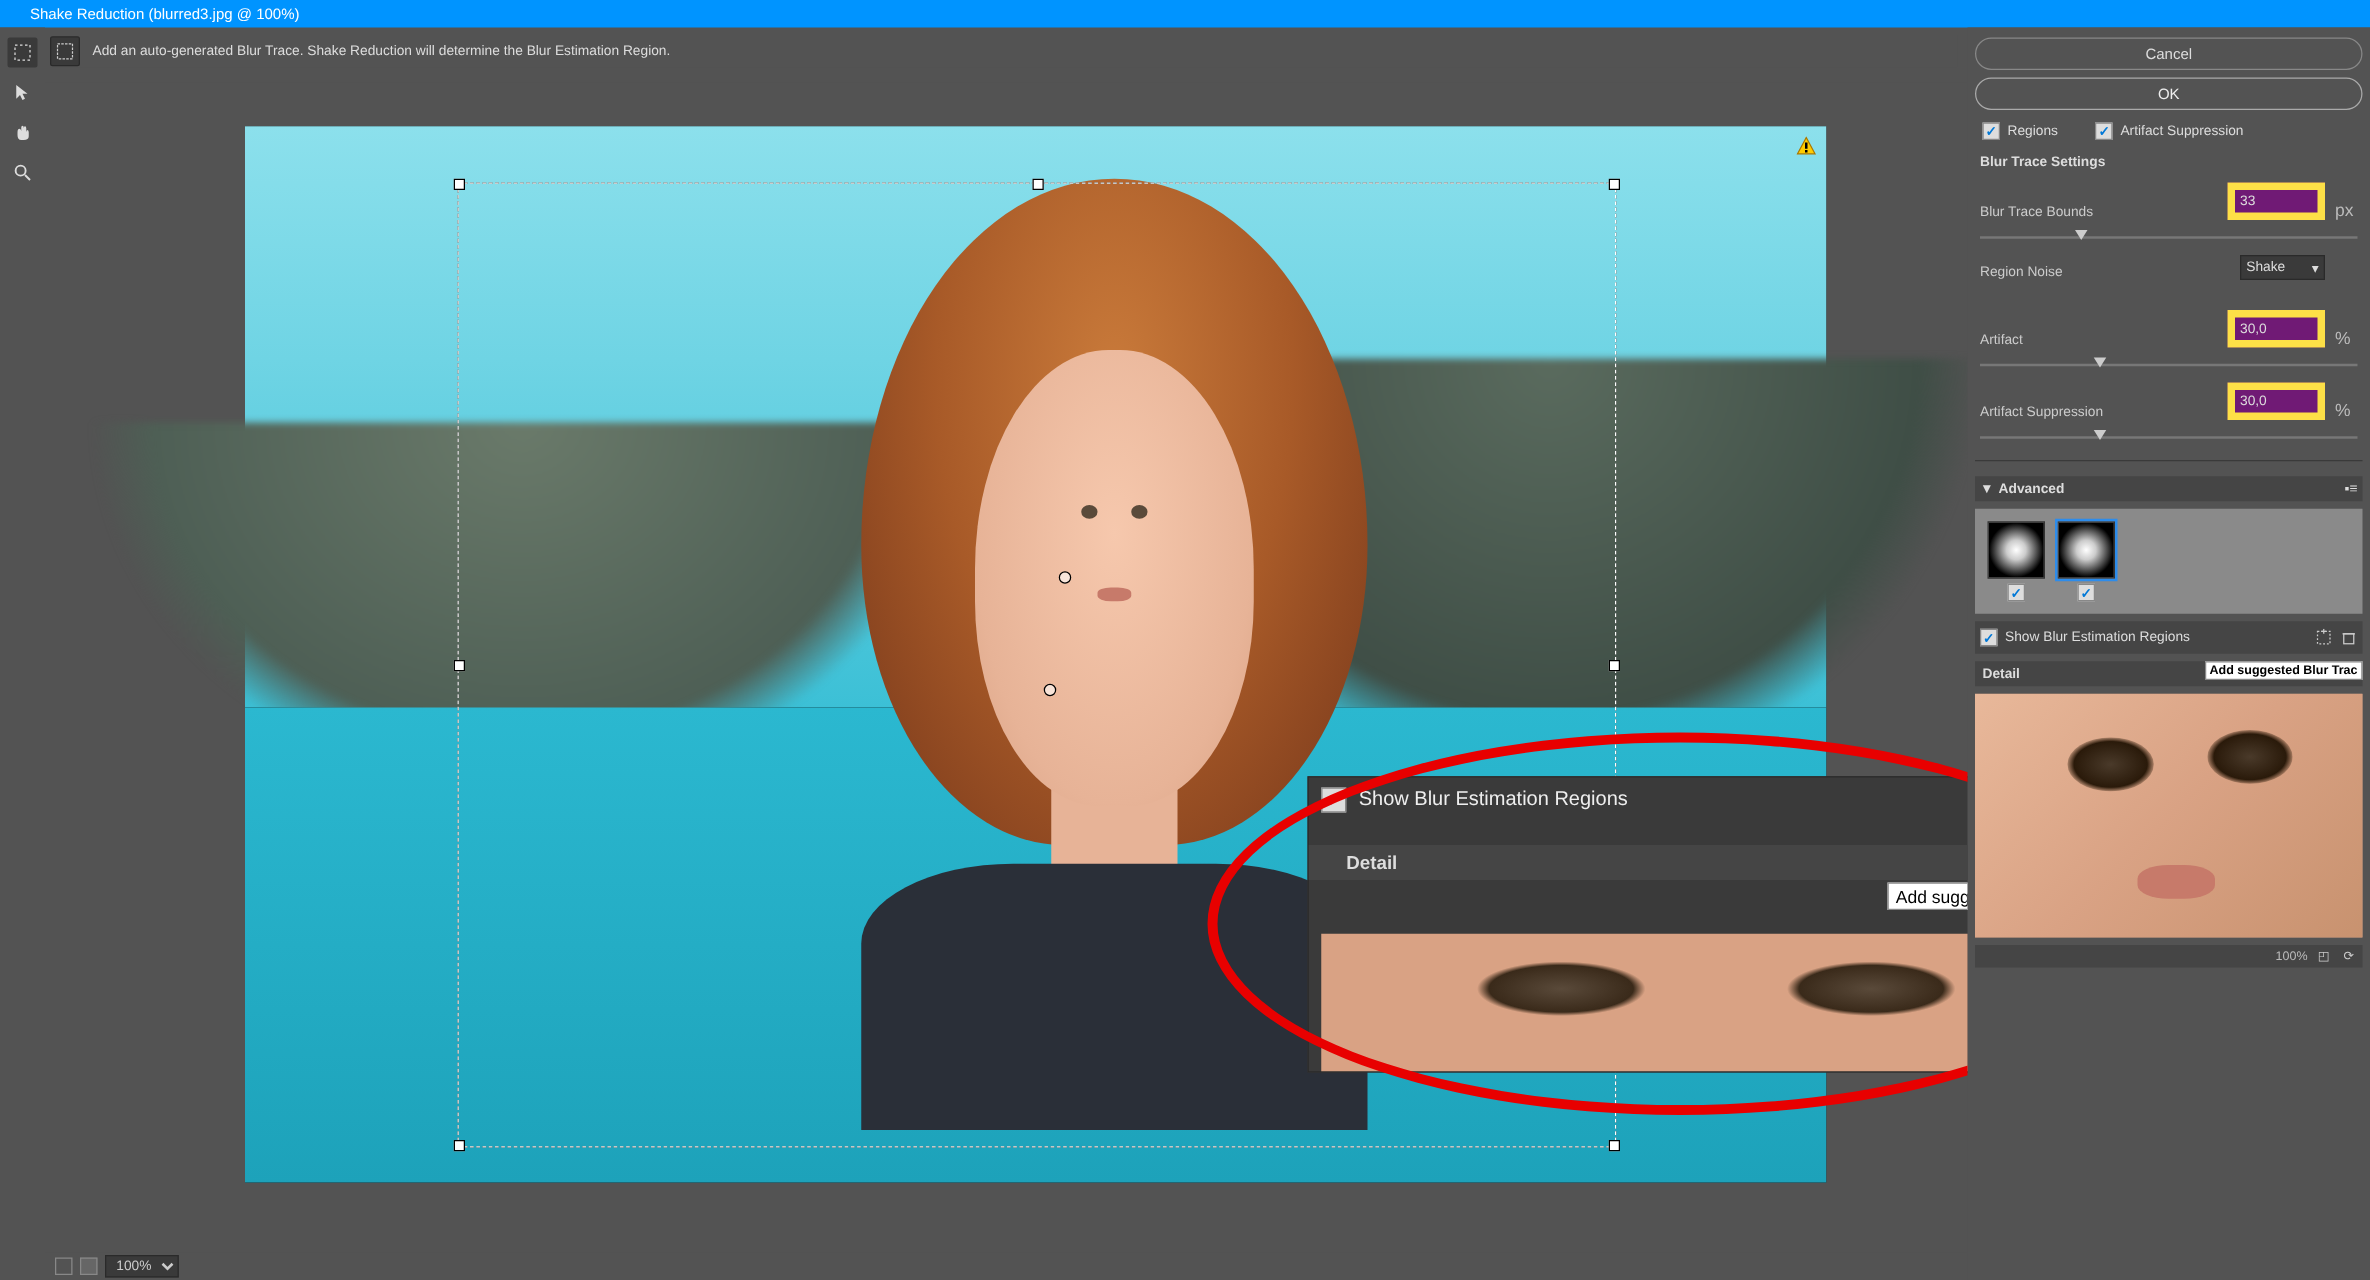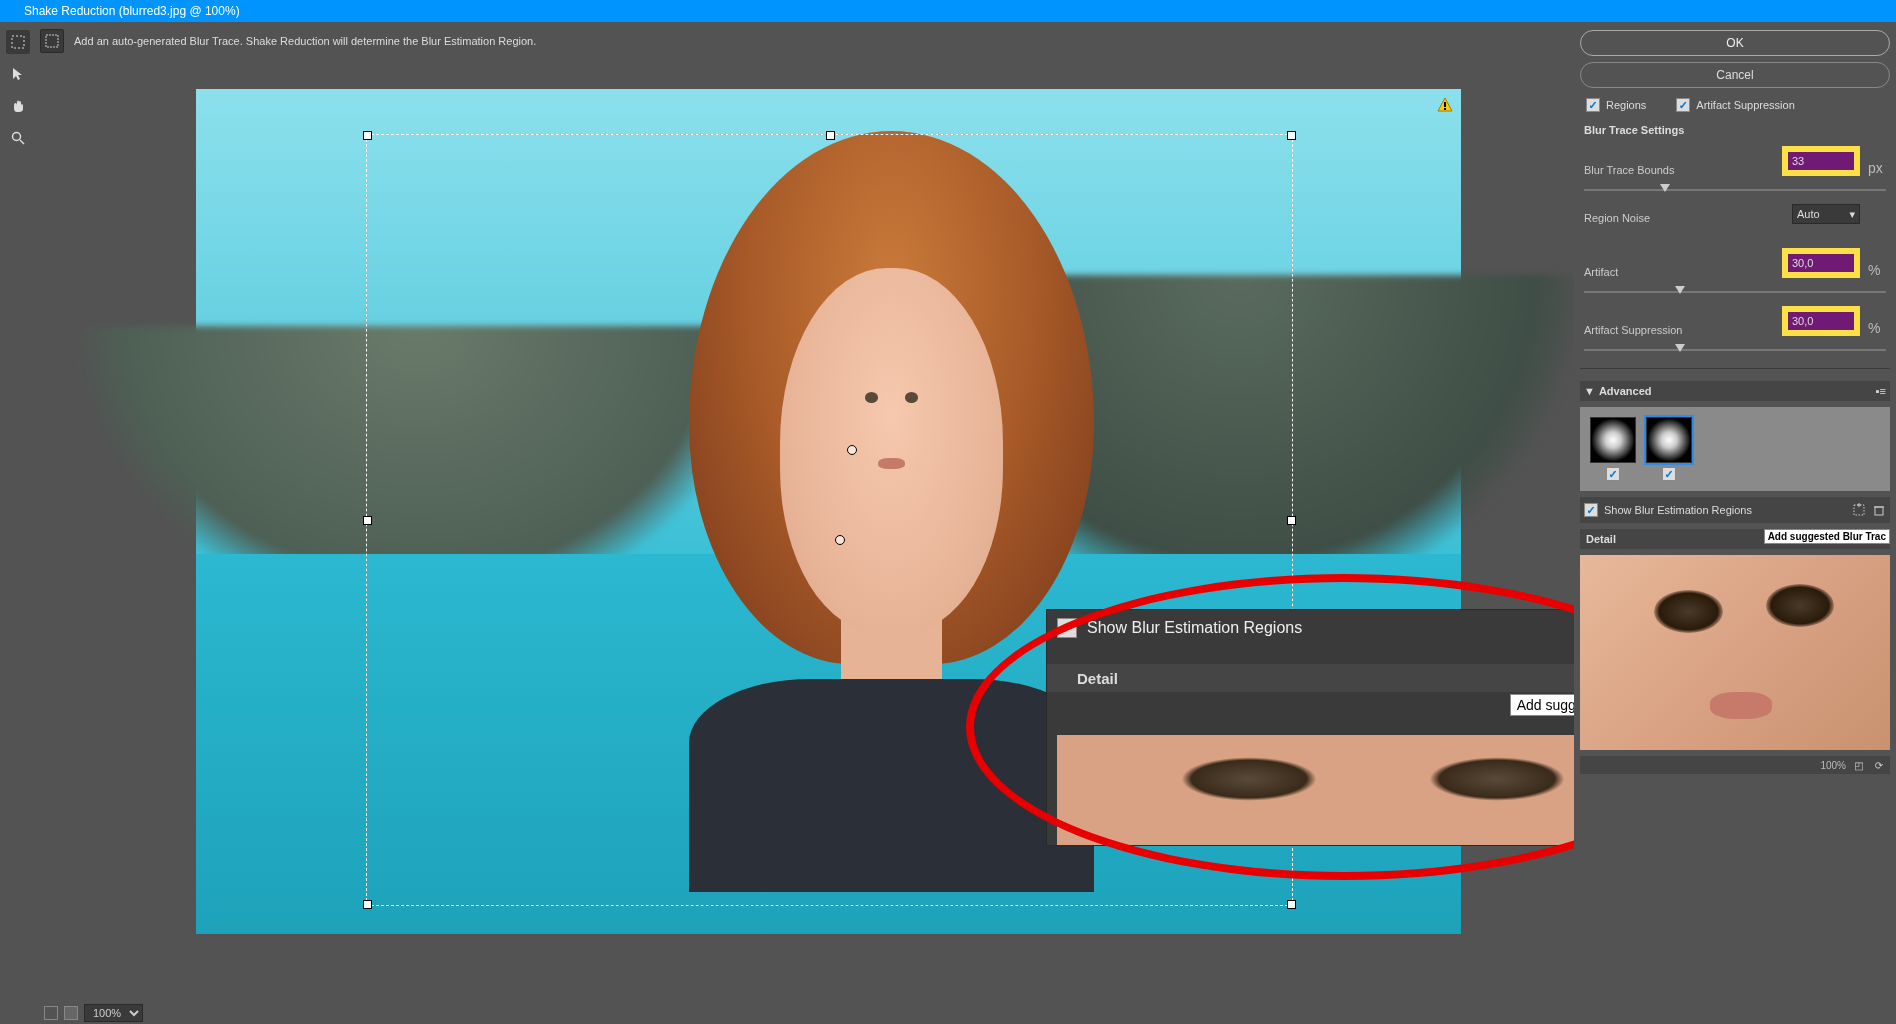--- a/index.html
+++ b/index.html
@@ -2,21 +2,21 @@
 <html><head>
 <meta charset="utf-8">
 <style>
   html,body{margin:0;padding:0;width:1896px;height:1024px;background:#535353;font-family:Tahoma,Arial,sans-serif;font-size:11px;color:#ddd;overflow:hidden}
   .titlebar{height:22px;background:#0094ff;color:#fff;display:flex;align-items:center;padding:0 24px;font-size:12px}
   .main{display:flex;height:1002px}
   .toolcol{width:36px;background:#535353;display:flex;flex-direction:column;align-items:center;padding-top:8px;gap:8px}
   .toolbtn{width:24px;height:24px;display:flex;align-items:center;justify-content:center;border-radius:2px;cursor:pointer;color:#ddd}
   .toolbtn.sel{background:#3a3a3a}
   .center{flex:1;display:flex;flex-direction:column}
-  .hintbar{height:26px;background:#535353;display:flex;align-items:center;margin:6px 8px 0 4px}
+  .hintbar{height:26px;background:#535353;display:flex;align-items:center;margin:6px 8px 12px 4px}
   .hintbtn{width:22px;height:22px;background:#3a3a3a;border:1px solid #2a2a2a;border-radius:2px;margin-right:10px;display:flex;align-items:center;justify-content:center;cursor:pointer}
   .hinttext{color:#ddd;font-size:11px}
   .canvaswrap{flex:1;position:relative;background:#535353;overflow:hidden}
   .canvas{position:absolute;left:160px;top:35px;width:1265px;height:845px;background:#000}
   .imgbg{position:absolute;inset:0}
   .sky{position:absolute;left:0;top:0;right:0;height:55%;background:linear-gradient(180deg,#8ce0ec 0%,#6fd4e4 40%,#3cc0d6 100%)}
   .water{position:absolute;left:0;bottom:0;right:0;height:45%;background:linear-gradient(180deg,#2bb8d0 0%,#1da2ba 100%)}
   .hillL{position:absolute;left:-10%;top:28%;width:55%;height:35%;background:radial-gradient(ellipse at 50% 0%,#6a7a6a 0%,#4e5f55 60%,transparent 70%);filter:blur(3px)}
   .hillR{position:absolute;right:-10%;top:22%;width:55%;height:40%;background:radial-gradient(ellipse at 50% 0%,#5a6b5e 0%,#3f4e46 60%,transparent 70%);filter:blur(3px)}
   .person{position:absolute;left:35%;top:5%;width:40%;height:90%}
@@ -175,25 +175,25 @@
     <div class="statusbar">
       <div class="sq"></div>
       <div class="sq" style="background:#666"></div>
       <select class="zoomsel">
         <option>100%</option>
       </select>
     </div>
   </div>
 
   <div class="rightpanel">
+    <div class="pillbtn">
+        <span>Cancel</span>
+      </div>
     <div class="pillbtn primary">
         <span>OK</span>
-      </div>
-    <div class="pillbtn">
-        <span>Cancel</span>
       </div>
 
     <div class="rowchk">
       <label class="chk">
         <span class="chkbox">✓</span>
         <span>Regions</span>
       </label>
       <label class="chk">
         <span class="chkbox">✓</span>
         <span>Artifact Suppression</span>
@@ -208,21 +208,21 @@
       <span class="unit">px</span>
     </div>
     <div class="slider">
         <div class="slidertrack"></div>
         <div class="sliderthumb" id="th-bounds" style="left: 25%;"></div>
       </div>
 
     <div class="paramrow">
       <span class="paramlabel">Region Noise</span>
       <div class="selectfield">
-        <span>Auto</span>
+        <span>Shake</span>
         <span>▾</span>
       </div>
       <span class="unit"></span>
     </div>
 
     <div style="height:8px"></div>
 
     <div class="paramrow">
       <span class="paramlabel">Artifact</span>
       <input class="numfield" value="30,0" style="">

